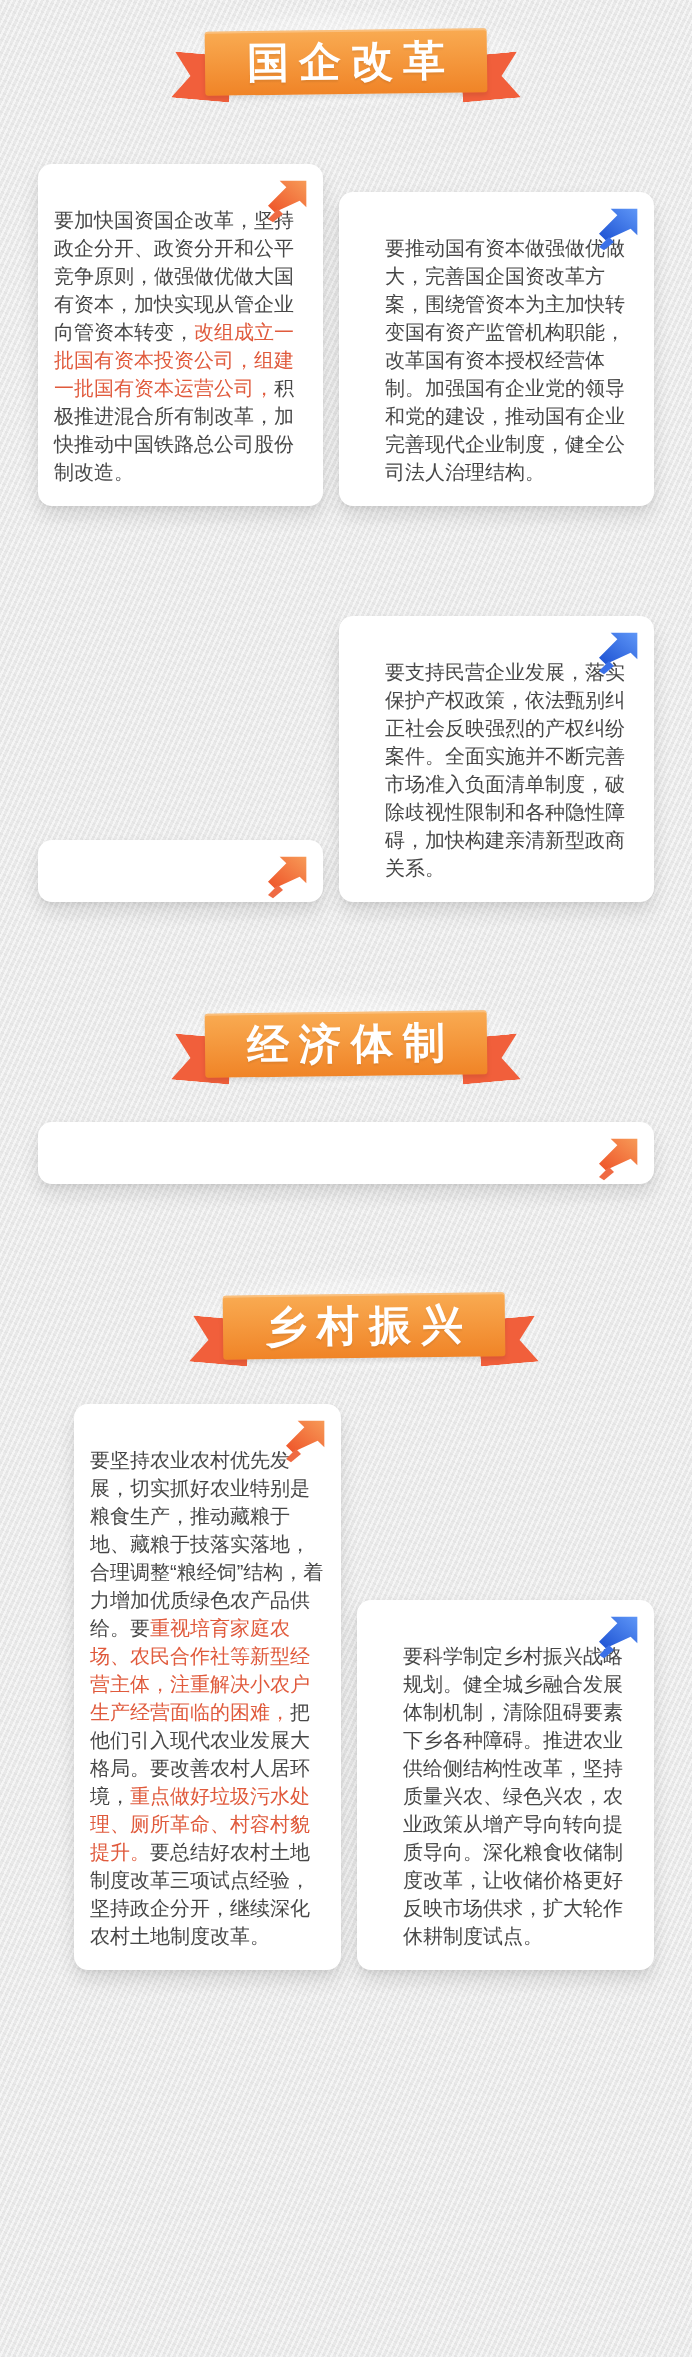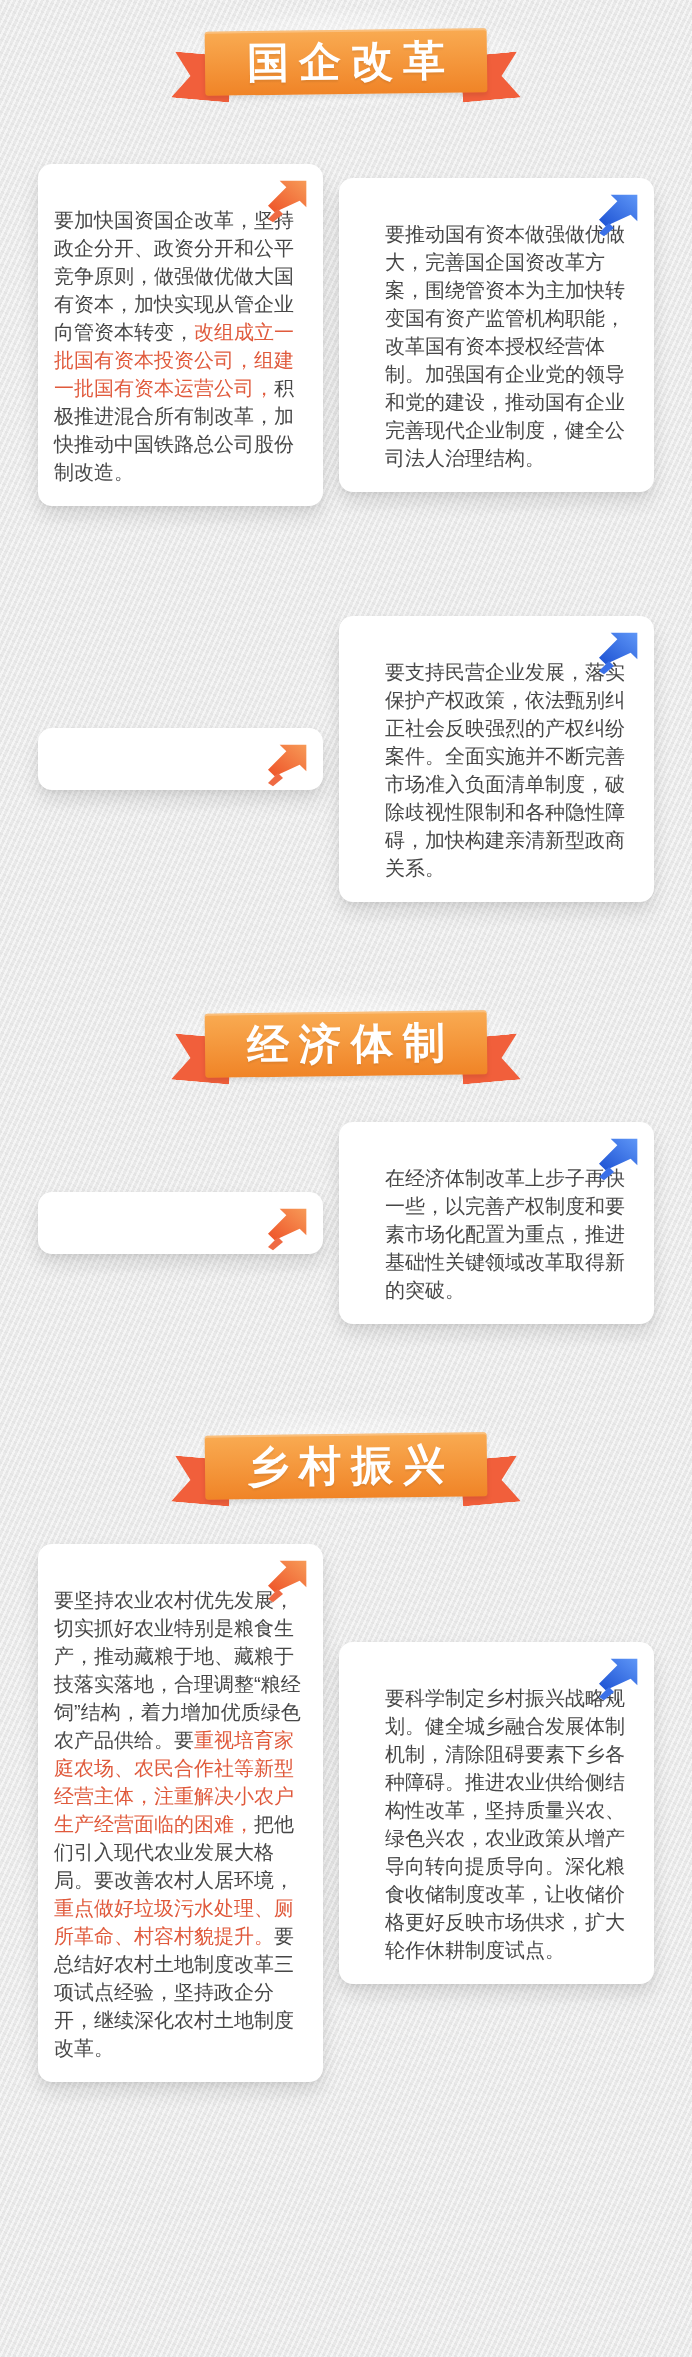--- a/index.html
+++ b/index.html
@@ -14,21 +14,21 @@
     min-height:2357px;
     padding:30px 0 60px;
     background-color:#e9e9e9;
     background-image:
       repeating-linear-gradient(115deg, rgba(255,255,255,0.55) 0 2px, rgba(255,255,255,0) 2px 5px),
       repeating-linear-gradient(25deg, rgba(0,0,0,0.025) 0 2px, rgba(0,0,0,0) 2px 6px);
     overflow:hidden;
   }
 
   .section { margin-bottom:110px; }
-  .section:last-child { margin-bottom:0; }
+  .section:last-child { margin-bottom:0;margin-left:36px; }
 
   
   .banner-row { position:relative; display:flex; justify-content:center; margin-bottom:46px; }
   .section--first .banner-row { margin-bottom:70px; }
   .banner { position:relative; width:282px; height:64px;padding-left:16px; }
   .banner::before {
     content:"";
     position:absolute; left:-60px; right:-60px; top:-26px; bottom:-16px;
     background:radial-gradient(ellipse at center, rgba(255,255,255,0.85) 0%, rgba(255,255,255,0) 70%);
     z-index:0;
@@ -51,21 +51,21 @@
   }
   .banner-title {
     color:#ffffff; font-size:42px; font-weight:800;
     letter-spacing:10px; padding-left:10px;
     text-shadow:0 2px 2px rgba(0,0,0,0.08);
   }
 
   
   .cards-row {
     display:flex; gap:16px; padding:0 38px;
-    align-items:center;
+    align-items:flex-end;
   }
   .card {
     position:relative; flex:1 1 0;
     background:#ffffff; border-radius:14px;
     box-shadow:0 10px 18px rgba(0,0,0,0.10), 0 2px 5px rgba(0,0,0,0.05);
     padding:42px 16px 20px 16px;
     display:flex; flex-direction:column;
   }
   .card--left  { justify-content:flex-start; }
   .card--right { justify-content:center;padding-left:46px; }
@@ -170,33 +170,20 @@
               <defs>
                 <linearGradient id="cornergrad-4" x1="0" y1="1" x2="1" y2="0">
                   <stop offset="0" stop-color="#ee5228"></stop>
                   <stop offset="1" stop-color="#f79a57"></stop>
                 </linearGradient>
               </defs>
               <polygon points="6,38 28,16 20,8 52,8 52,40 44,32 14,46" fill="url(#cornergrad-4)"></polygon>
               <polygon points="6,54 18,42 24,48 12,58" fill="#ef6a43"></polygon>
             </svg></span>
       </div>
-      <div class="card card--right">
-        <span class="corner"><svg viewBox="0 0 60 60" width="50" height="50" aria-hidden="true">
-              <defs>
-                <linearGradient id="cornergrad-5" x1="0" y1="1" x2="1" y2="0">
-                  <stop offset="0" stop-color="#1c51d2"></stop>
-                  <stop offset="1" stop-color="#5e96f7"></stop>
-                </linearGradient>
-              </defs>
-              <polygon points="6,38 28,16 20,8 52,8 52,40 44,32 14,46" fill="url(#cornergrad-5)"></polygon>
-              <polygon points="6,54 18,42 24,48 12,58" fill="#3a70e8"></polygon>
-            </svg></span>
-        <p class="card-text"><span>在经济体制改革上步子再快一些，以完善产权制度和要素市场化配置为重点，推进基础性关键领域改革取得新的突破。</span></p>
-      </div>
     </div>
   </section>
 
   <section class="section">
     <div class="banner-row">
       <div class="banner">
         <span class="tail tail-l"></span>
         <span class="tail tail-r"></span>
         <div class="banner-body">
           <span class="banner-title">乡村振兴</span>

